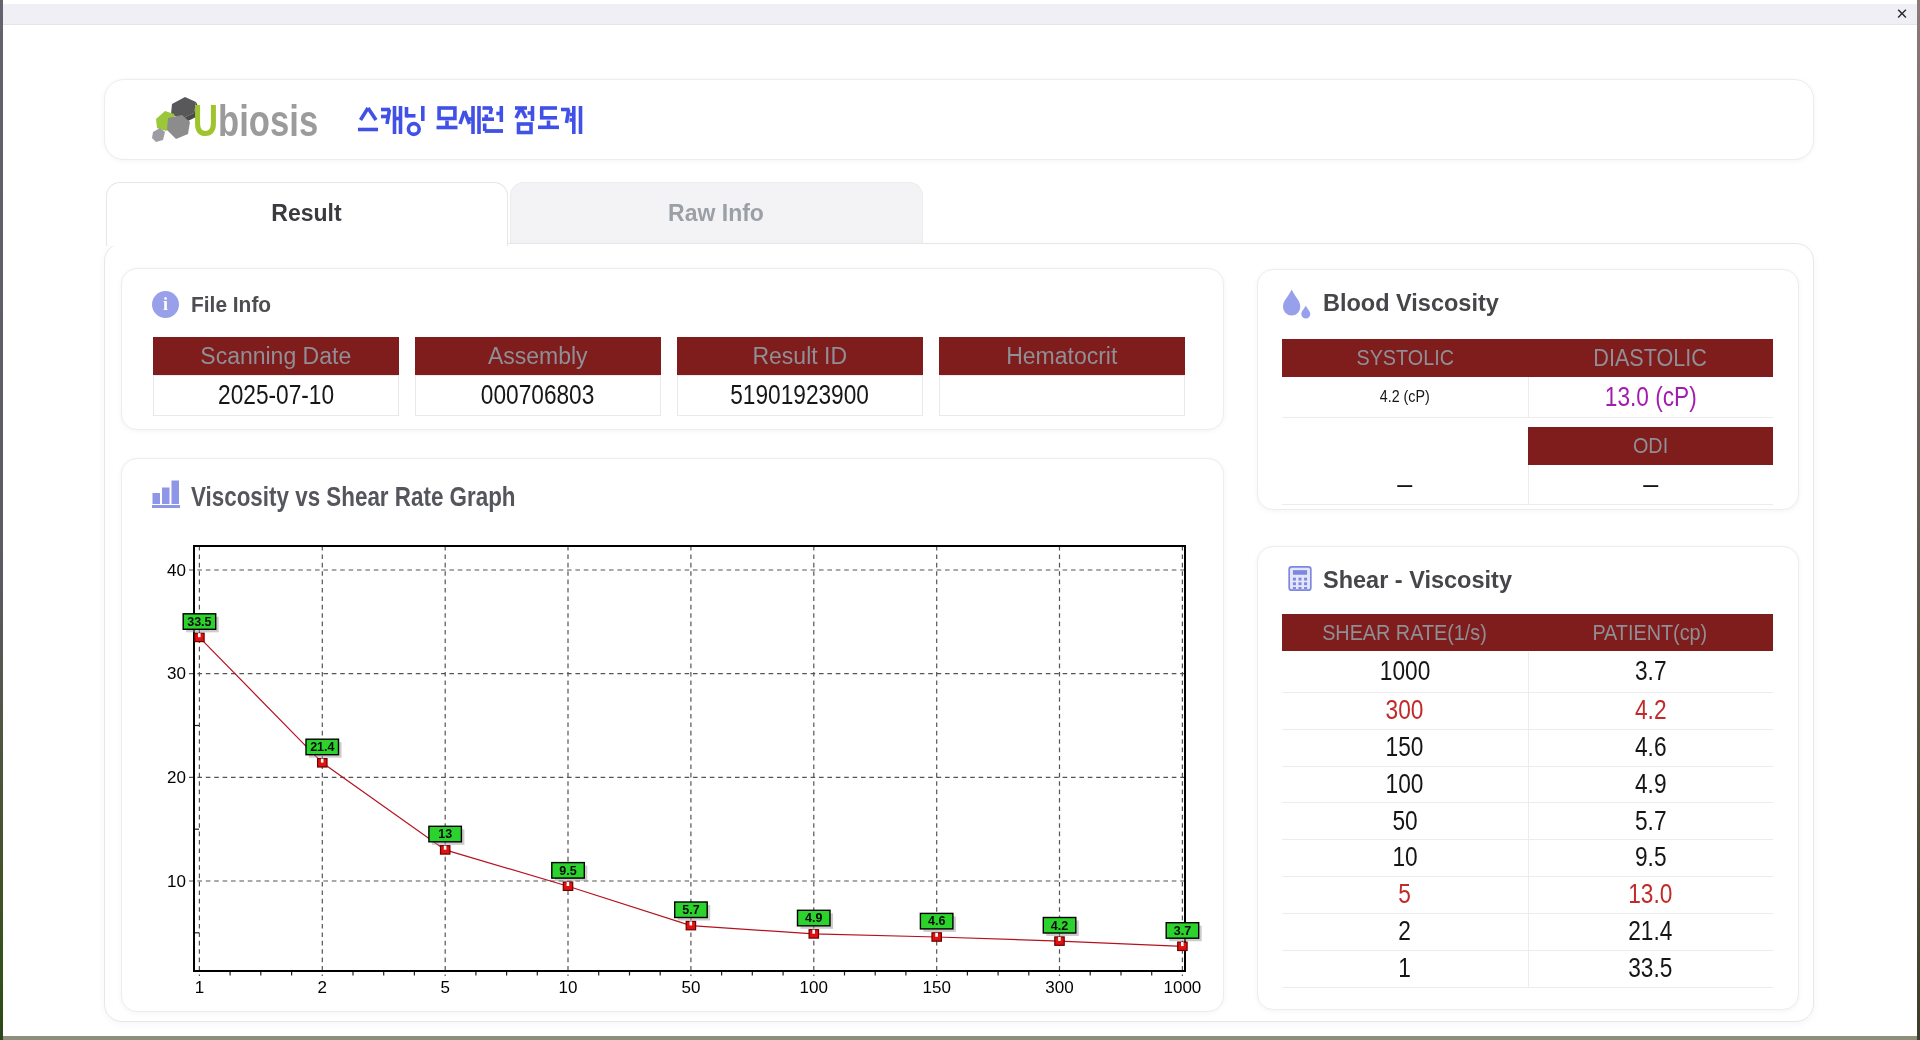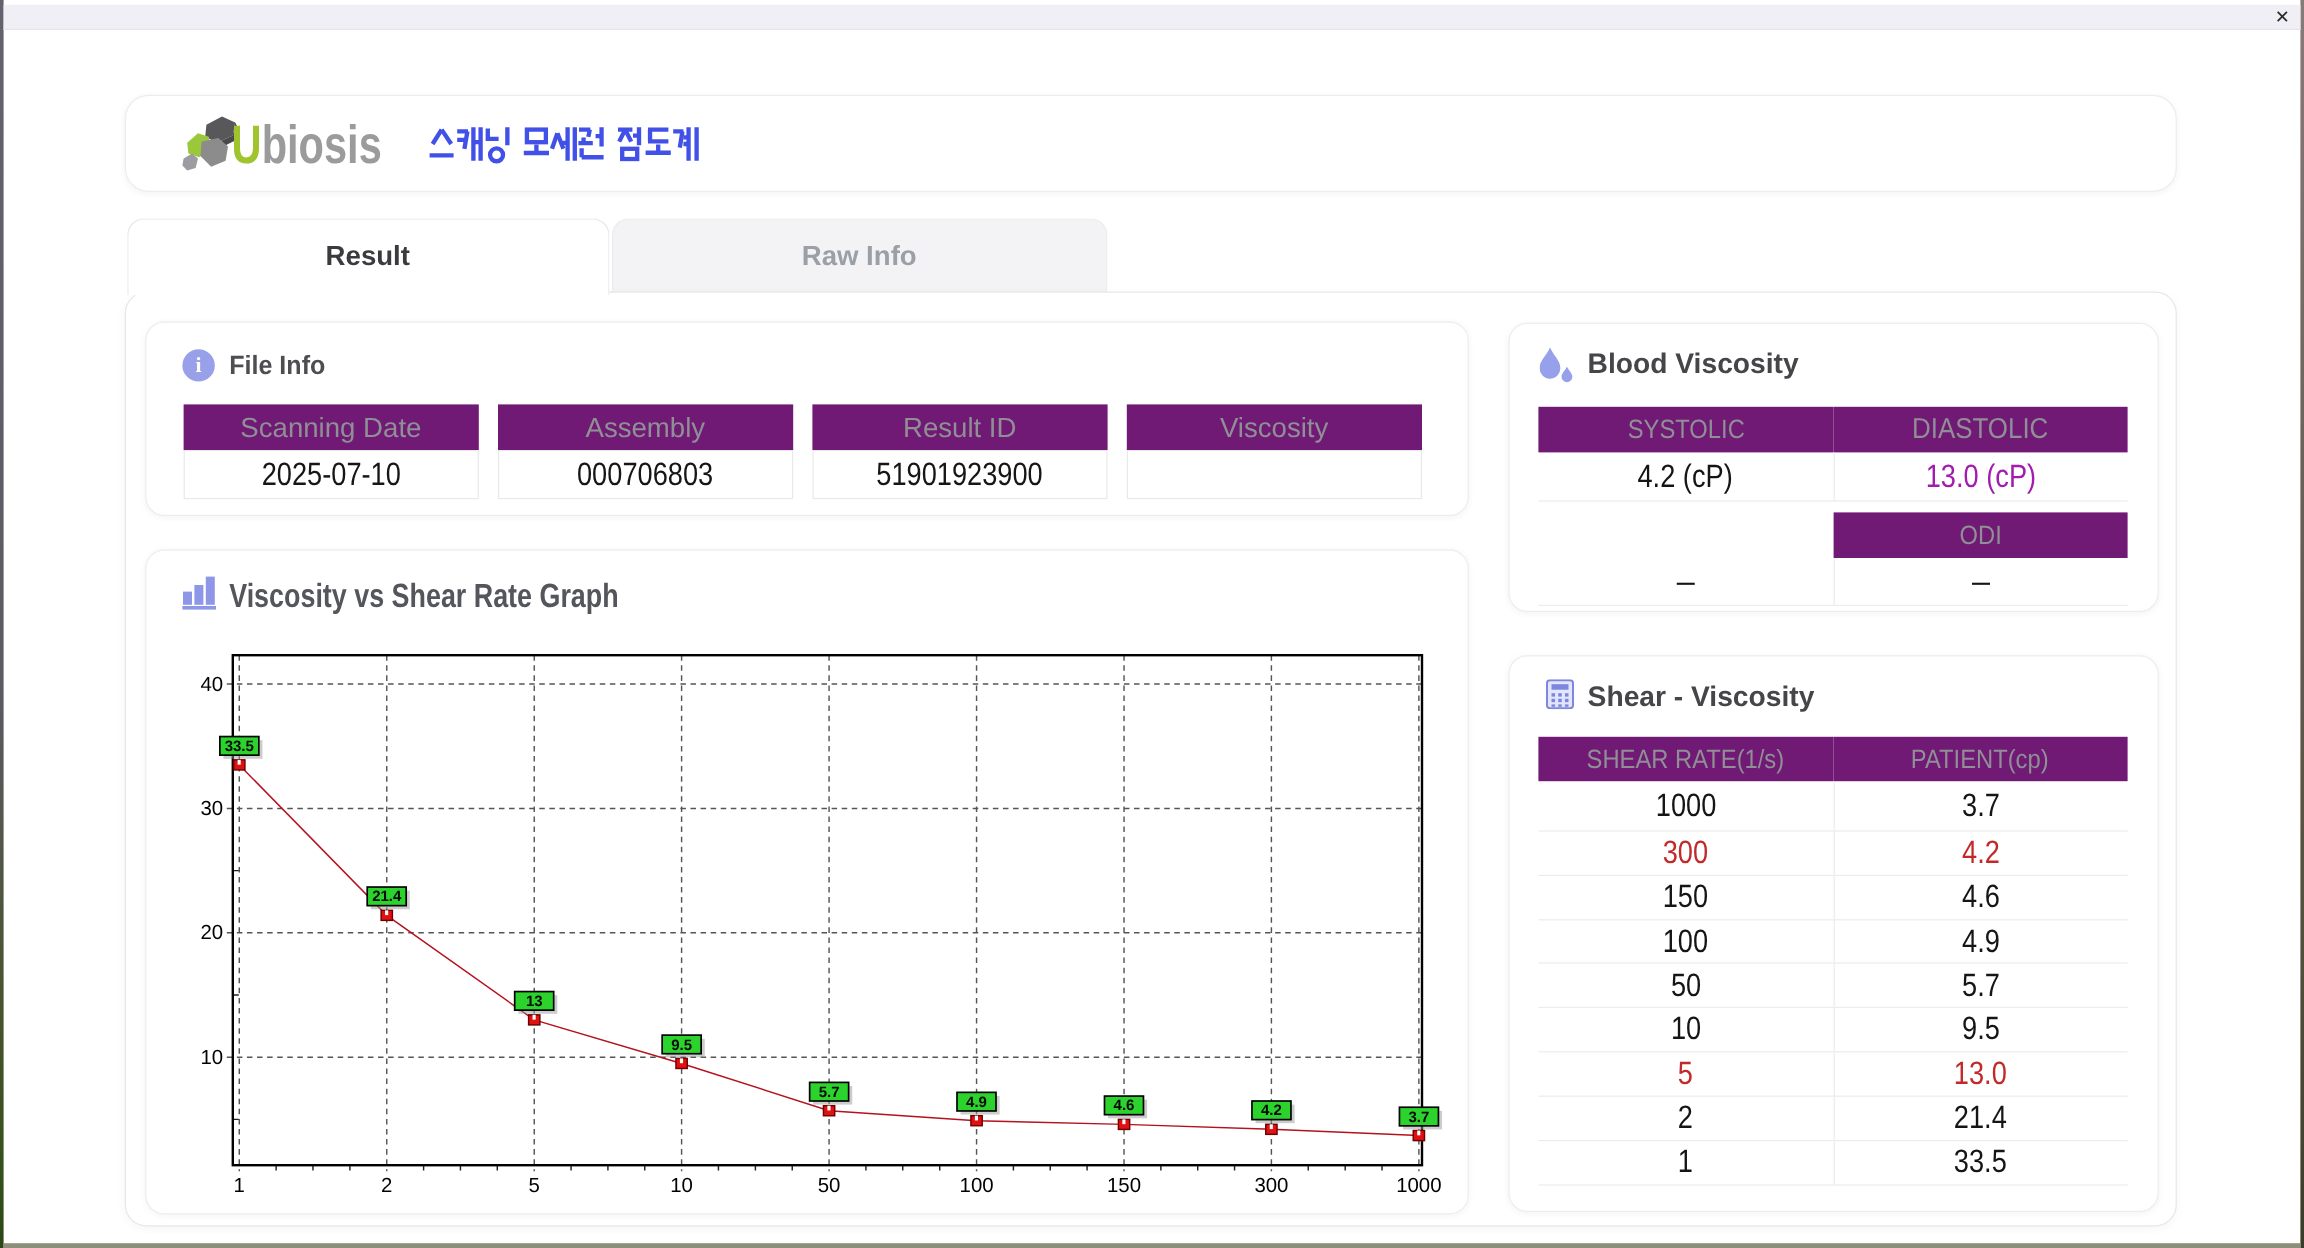--- a/index.html
+++ b/index.html
@@ -1,19 +1,19 @@
 <!DOCTYPE html>
 <html><head><meta charset="utf-8">
 <style>
 *{margin:0;padding:0;box-sizing:border-box}
 html,body{width:1920px;height:1040px;overflow:hidden;background:#fff;
   font-family:"Liberation Sans",sans-serif;position:relative}
 .abs{position:absolute}
 .card{background:#fff;border:1px solid #ededf1;border-radius:16px;box-shadow:0 1px 5px rgba(30,30,60,.05)}
-.hcell{background:#701a75;color:#8f8f95;display:flex;align-items:center;justify-content:center}
+.hcell{background:#7f1d1d;color:#8f8f95;display:flex;align-items:center;justify-content:center}
 .ctr{display:flex;align-items:center;justify-content:center}
 .sx84{transform:scaleX(.84)}
 .sx9{transform:scaleX(.9)}
 </style></head>
 <body>
 <div class="abs" style="left:0;top:0;width:3px;height:1040px;background:linear-gradient(#63636e 0%,#5b5b64 55%,#49532f 80%,#33501a 95%,#2c4618 100%)"></div>
 <div class="abs" style="right:0;top:0;width:3px;height:1040px;background:linear-gradient(#8a7a78 0%,#6a5f58 40%,#55503e 75%,#3c3c2c 100%)"></div>
 <div class="abs" style="left:3px;bottom:0;width:1914px;height:4px;background:#8e8f7a"></div>
 <div class="abs" style="left:3px;top:4px;width:1914px;height:21px;background:#f1eff6;border-bottom:1px solid #e6e3ec"></div>
 <div class="abs" style="left:1893px;top:4px;width:18px;height:20px;color:#2b2b2b;font-size:15px;display:flex;align-items:center;justify-content:center">✕</div>
@@ -110,21 +110,21 @@
       <span class="sx84">2025-07-10</span>
     </div>
   <div class="abs hcell" style="left:293px;top:68px;width:245.5px;height:38px;font-size:23px">Assembly</div>
   <div class="abs ctr" style="left:293px;top:106px;width:245.5px;height:41px;background:#fff;border:1px solid #e9e9ed;font-size:27px;color:#161616">
       <span class="sx84">000706803</span>
     </div>
   <div class="abs hcell" style="left:555px;top:68px;width:245.5px;height:38px;font-size:23px">Result ID</div>
   <div class="abs ctr" style="left:555px;top:106px;width:245.5px;height:41px;background:#fff;border:1px solid #e9e9ed;font-size:27px;color:#161616">
       <span class="sx84">51901923900</span>
     </div>
-  <div class="abs hcell" style="left:817px;top:68px;width:245.5px;height:38px;font-size:23px">Viscosity</div>
+  <div class="abs hcell" style="left:817px;top:68px;width:245.5px;height:38px;font-size:23px">Hematocrit</div>
   <div class="abs ctr" style="left:817px;top:106px;width:245.5px;height:41px;background:#fff;border:1px solid #e9e9ed;font-size:27px;color:#161616">
       <span class="sx84"></span>
     </div>
 </div>
 
 <div class="abs card" style="left:121px;top:458px;width:1103px;height:554px">
   <svg class="abs" style="left:0;top:0" width="1103" height="554" viewBox="0 0 1103 554">
 <rect x="72.0" y="87.0" width="991.0" height="425.0" fill="#ffffff"></rect>
 <line x1="67.0" y1="111.0" x2="1063.0" y2="111.0" stroke="#555" stroke-width="1.2" stroke-dasharray="4.6,3.8"></line>
 <line x1="67.0" y1="214.7" x2="1063.0" y2="214.7" stroke="#555" stroke-width="1.2" stroke-dasharray="4.6,3.8"></line>
@@ -242,21 +242,21 @@
     <path d="M8.7 0.5 C 11.5 7, 17.2 11.5, 17.2 17 A 8.6 8.6 0 1 1 0.1 17 C 0.1 11.5, 5.9 7, 8.7 0.5 Z" fill="#97a0ea"></path>
     <path d="M22.8 16.5 C 24.2 19.8, 27.3 22.2, 27.3 25 A 4.5 4.5 0 1 1 18.3 25 C 18.3 22.2, 21.4 19.8, 22.8 16.5 Z" fill="#97a0ea"></path>
   </svg>
   <div class="abs" style="left:65px;top:20px;font-size:23.5px;font-weight:bold;color:#46464a;white-space:nowrap">Blood Viscosity</div>
   <div class="abs hcell" style="left:24px;top:69px;width:245.5px;height:38px;font-size:22px">
       <span class="sx9">SYSTOLIC</span>
     </div>
   <div class="abs hcell" style="left:269.5px;top:69px;width:245.5px;height:38px;font-size:24px">
       <span class="sx9">DIASTOLIC</span>
     </div>
-  <div class="abs ctr" style="left:24px;top:107px;width:245.5px;height:41px;border-bottom:1px solid #ececf0;font-size:27px;color:#151515">
+  <div class="abs ctr" style="left:24px;top:107px;width:245.5px;height:41px;border-bottom:1px solid #ececf0;font-size:17px;color:#151515">
       <span class="sx84">4.2 (cP)</span>
     </div>
   <div class="abs ctr" style="left:269.5px;top:107px;width:245.5px;height:41px;border-bottom:1px solid #ececf0;border-left:1px solid #ececf0;font-size:27px;color:#a21caf">
       <span class="sx84">13.0 (cP)</span>
     </div>
   <div class="abs hcell" style="left:269.5px;top:157px;width:245.5px;height:38px;font-size:22px">
       <span class="sx9">ODI</span>
     </div>
   <div class="abs ctr" style="left:24px;top:195px;width:245.5px;height:40px;border-bottom:1px solid #ececf0;font-size:27px;color:#151515">–</div>
   <div class="abs ctr" style="left:269.5px;top:195px;width:245.5px;height:40px;border-bottom:1px solid #ececf0;border-left:1px solid #ececf0;font-size:27px;color:#151515">–</div>

